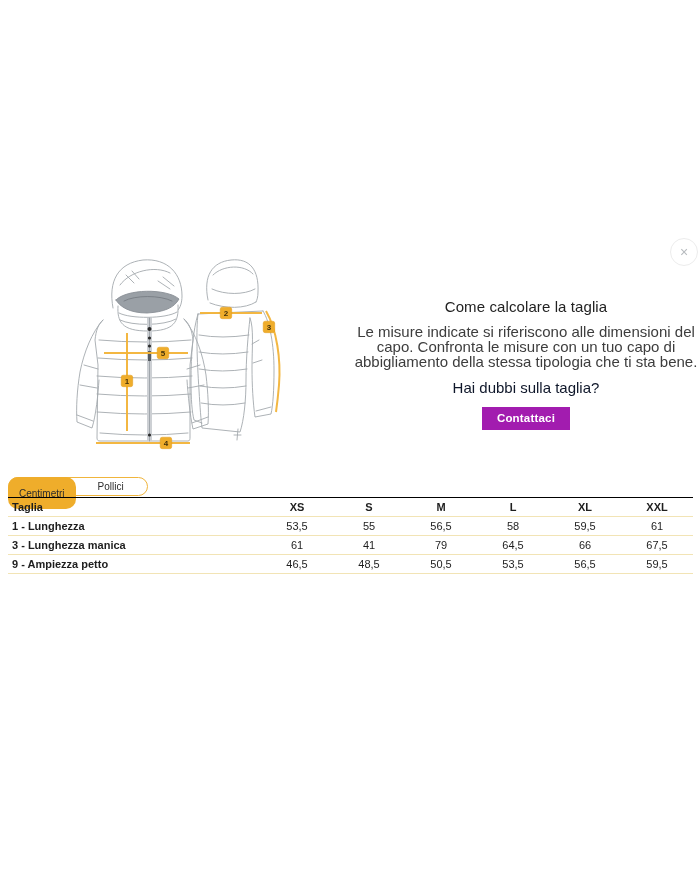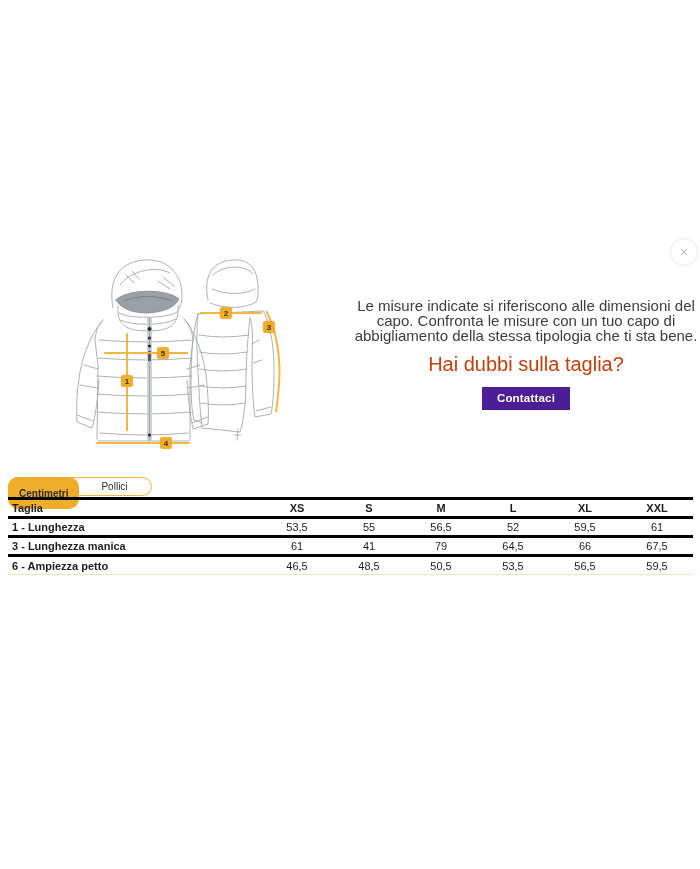--- a/index.html
+++ b/index.html
@@ -17,48 +17,48 @@
     color: #b6babe; font-size: 14px; line-height: 1; cursor: pointer; padding: 0;
   }
 
   
   .diagram { position: absolute; left: 60px; top: 245px; width: 240px; height: 235px; }
 
   
   .copy { position: absolute; left: 352px; top: 298px; width: 348px; text-align: center; }
   .copy-title { font-size: 15px; font-weight: 500; color: #222; margin: 0 0 9px; letter-spacing: .1px; }
   .copy-desc { font-size: 15px; line-height: 15px; color: #3d3d3d; margin: 0 auto 10px; width: 344px; }
-  .copy-question { font-size: 20px; font-weight: 500; color: #c2410c; margin: 0 0 11px; }
+  .copy-question { font-size: 15px; font-weight: 500; color: #0f172a; margin: 0 0 11px; }
   .contact-btn {
-    background: #4c1d95; color: #fff; border: none; cursor: pointer;
+    background: #a21caf; color: #fff; border: none; cursor: pointer;
     font-family: inherit; font-size: 11.5px; font-weight: 700;
     padding: 5px 15px 6px; letter-spacing: .2px;
   }
 
   
   .tabs {
     position: absolute; left: 8px; top: 477px; display: inline-flex;
     border: 1px solid #F0B53C; border-radius: 10px; height: 19px;
     align-items: stretch; background: #fff;
   }
   .tab {
     display: flex; align-items: center; padding: 0 23px;
     font-size: 10px; color: #2c2c2c; border-radius: 10px; cursor: pointer;
     white-space: nowrap;
   }
-  .tab.selected { background: #EFAD2B; font-weight: 700; margin: -1px; padding: 16px 11px; }
+  .tab.selected { background: #EFAD2B; font-weight: 400; margin: -1px; padding: 16px 11px; }
 
   
   .size-table {
     position: absolute; left: 8px; top: 497px; width: 685px;
     border-collapse: collapse; table-layout: fixed; font-size: 11px; color: #1e1e1e;
   }
   .size-table tr { height: 19px; }
   .size-table th, .size-table td {
-    border-top: 3px solid #000000; border-bottom: 1px solid #F2E4B5;
+    border-top: 1px solid #000000; border-bottom: 1px solid #F2E4B5;
     padding: 0; font-weight: 400; text-align: center; vertical-align: middle;
   }
   .size-table th.label { text-align: left; padding-left: 4px; font-weight: 700; width: 253px; }
   .size-table thead th { font-weight: 700; }
 
   
   .sketch { stroke: #a4a9ae; stroke-width: .9; fill: none; stroke-linecap: round; stroke-linejoin: round; }
   .gold-line { stroke: #F2B338; stroke-width: 2; fill: none; opacity: .95; }
   .badge-box { fill: #EFAD2B; stroke: #E09B19; stroke-width: .5; }
   .badge-num { font: 700 8px "Liberation Sans", sans-serif; fill: #42300a; text-anchor: middle; }
@@ -142,20 +142,21 @@
       <text class="badge-num" x="209" y="85">3</text>
       <rect class="badge-box" x="100.2" y="192.2" width="11.5" height="11.5" rx="2"></rect>
       <text class="badge-num" x="106" y="201">4</text>
       <rect class="badge-box" x="97.2" y="102.2" width="11.5" height="11.5" rx="2"></rect>
       <text class="badge-num" x="103" y="111">5</text>
     </g>
   </svg>
 </div>
 
 <div class="copy">
+  <h2 class="copy-title">Come calcolare la taglia</h2>
   <p class="copy-desc">Le misure indicate si riferiscono alle dimensioni del capo. Confronta le misure con un tuo capo di abbigliamento della stessa tipologia che ti sta bene.</p>
   <h2 class="copy-question">Hai dubbi sulla taglia?</h2>
   <button class="contact-btn">Contattaci</button>
 </div>
 
 <div class="tabs">
   <div class="tab selected">Centimetri</div>
   <div class="tab">Pollici</div>
 </div>
 
@@ -170,35 +171,35 @@
         <th>XL</th>
         <th>XXL</th>
       </tr>
   </thead>
   <tbody>
       <tr>
         <th class="label">1 - Lunghezza</th>
         <td>53,5</td>
         <td>55</td>
         <td>56,5</td>
-        <td>52</td>
+        <td>58</td>
         <td>59,5</td>
         <td>61</td>
       </tr>
       <tr>
         <th class="label">3 - Lunghezza manica</th>
         <td>61</td>
         <td>41</td>
         <td>79</td>
         <td>64,5</td>
         <td>66</td>
         <td>67,5</td>
       </tr>
       <tr>
-        <th class="label">6 - Ampiezza petto</th>
+        <th class="label">9 - Ampiezza petto</th>
         <td>46,5</td>
         <td>48,5</td>
         <td>50,5</td>
         <td>53,5</td>
         <td>56,5</td>
         <td>59,5</td>
       </tr>
     </tbody>
 </table>
 

